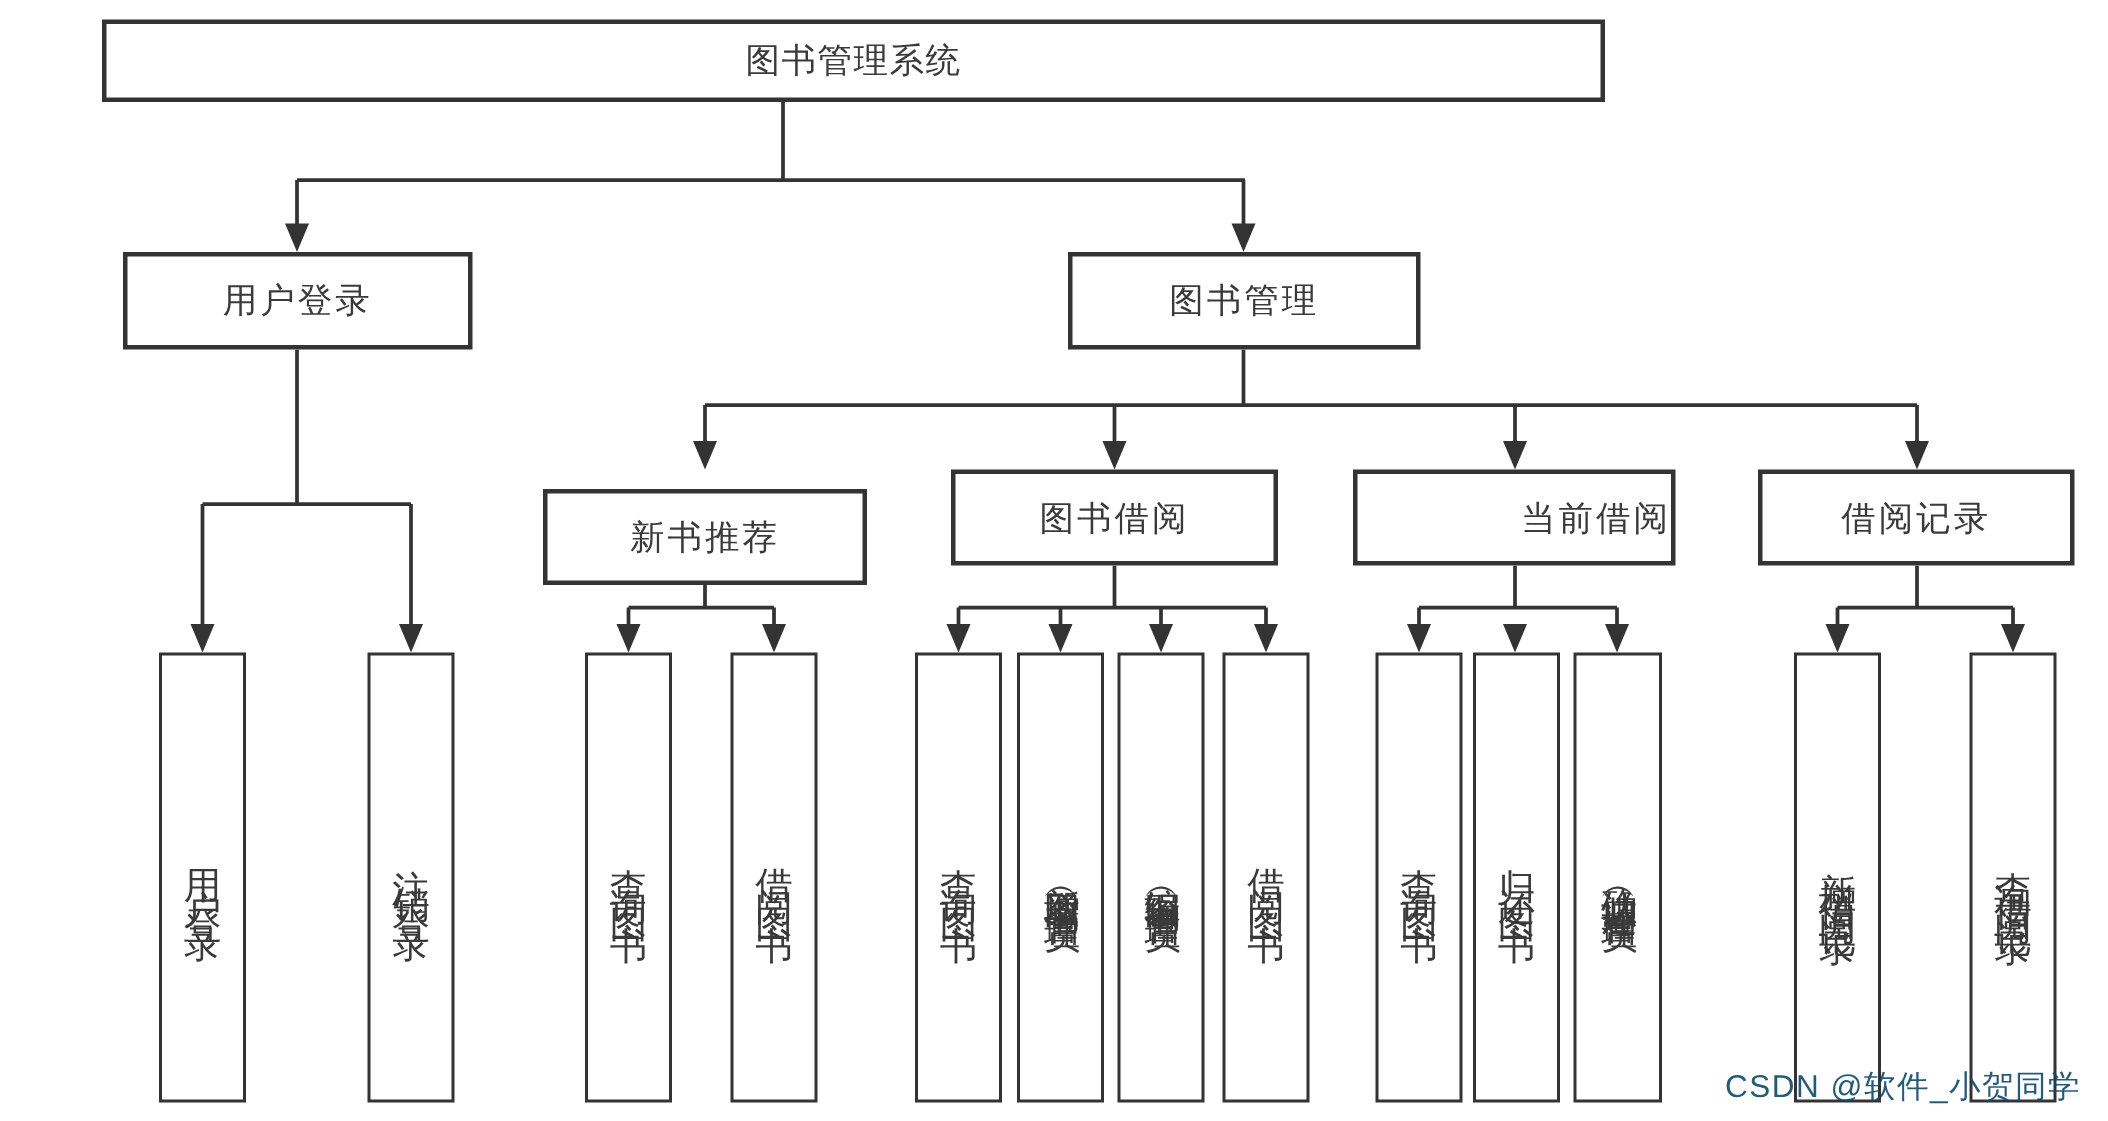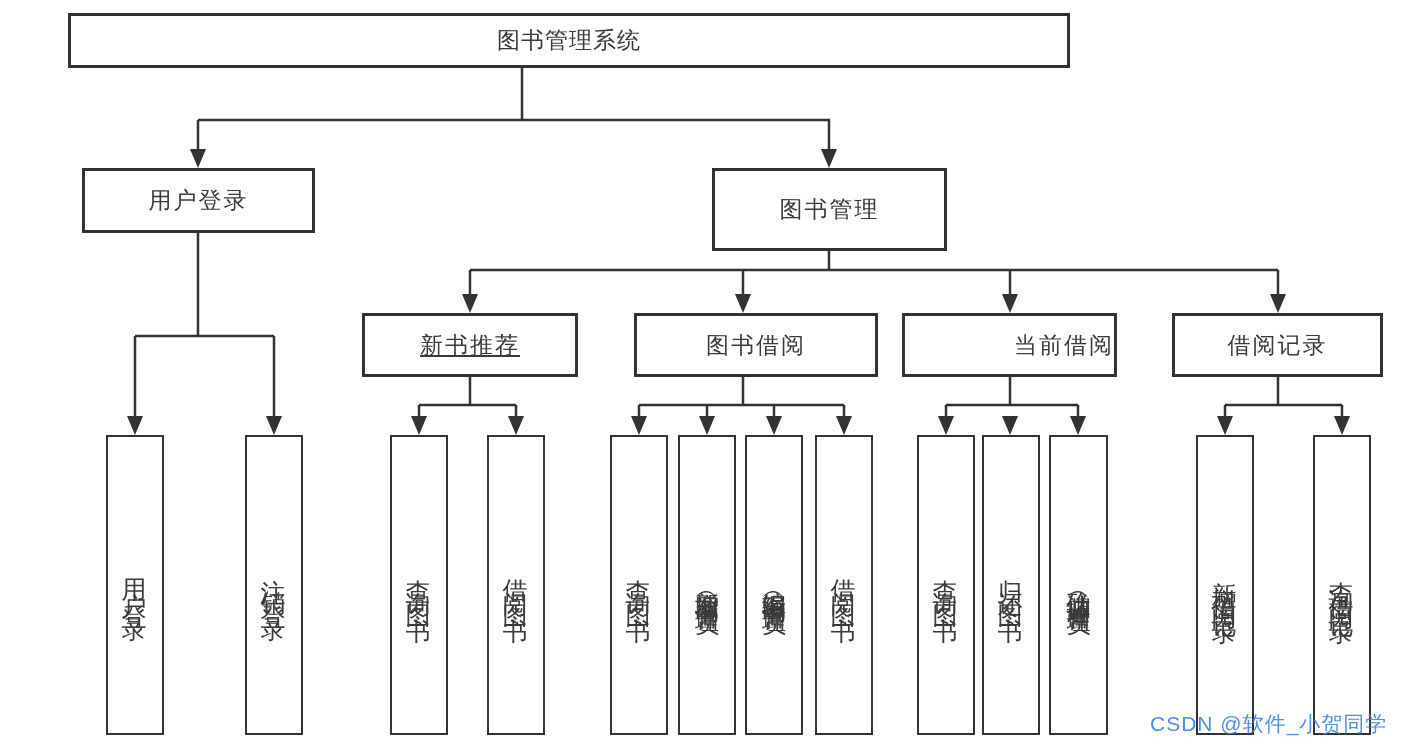--- a/index.html
+++ b/index.html
@@ -28,21 +28,21 @@
     letter-spacing:13px;
     border-width:2.5px;
   }
   .leaf.mid{letter-spacing:8px;}
   .leaf.tight{letter-spacing:3px;font-size:24px;}
   .leaf span{display:block;}
   #watermark{
     position:absolute;
     left:1150px;top:710px;
     font-size:21px;
-    color:#3b82f6;
+    color:#0c4a6e;
     opacity:0.9;
     letter-spacing:1px;
     white-space:nowrap;
     z-index:5;
   }
 </style>
 </head>
 <body>
 
 <div id="canvas">
@@ -115,28 +115,28 @@
     </g>
   </svg>
 
   <div class="box" style="left:21px;top:13px;width:1002px;height:55px;margin-left:47px;">
     <span class="root-label">图书管理系统</span>
   </div>
 
   <div class="box" style="left:82px;top:168px;width:233px;height:65px;">
     <span class="h-label">用户登录</span>
   </div>
-  <div class="box" style="left:712px;top:168px;width:235px;height:83px;">
+  <div class="box" style="left:712px;top:168px;width:235px;height:65px;">
     <span class="h-label">图书管理</span>
   </div>
 
-  <div class="box" style="left:362px;top:313px;width:216px;height:64px;text-decoration:underline;">
+  <div class="box" style="left:362px;top:326px;width:216px;height:64px;">
     <span class="h-label">新书推荐</span>
   </div>
-  <div class="box" style="left:634px;top:313px;width:244px;height:64px;">
+  <div class="box" style="left:634px;top:313px;width:218px;height:64px;">
     <span class="h-label">图书借阅</span>
   </div>
   <div class="box" style="left:902px;top:313px;width:215px;height:64px;justify-content:flex-end;">
     <span class="h-label">当前借阅</span>
   </div>
   <div class="box" style="left:1172px;top:313px;width:211px;height:64px;">
     <span class="h-label">借阅记录</span>
   </div>
 
   <div class="box leaf" style="left:106px;top:435px;width:58px;height:300px;">

